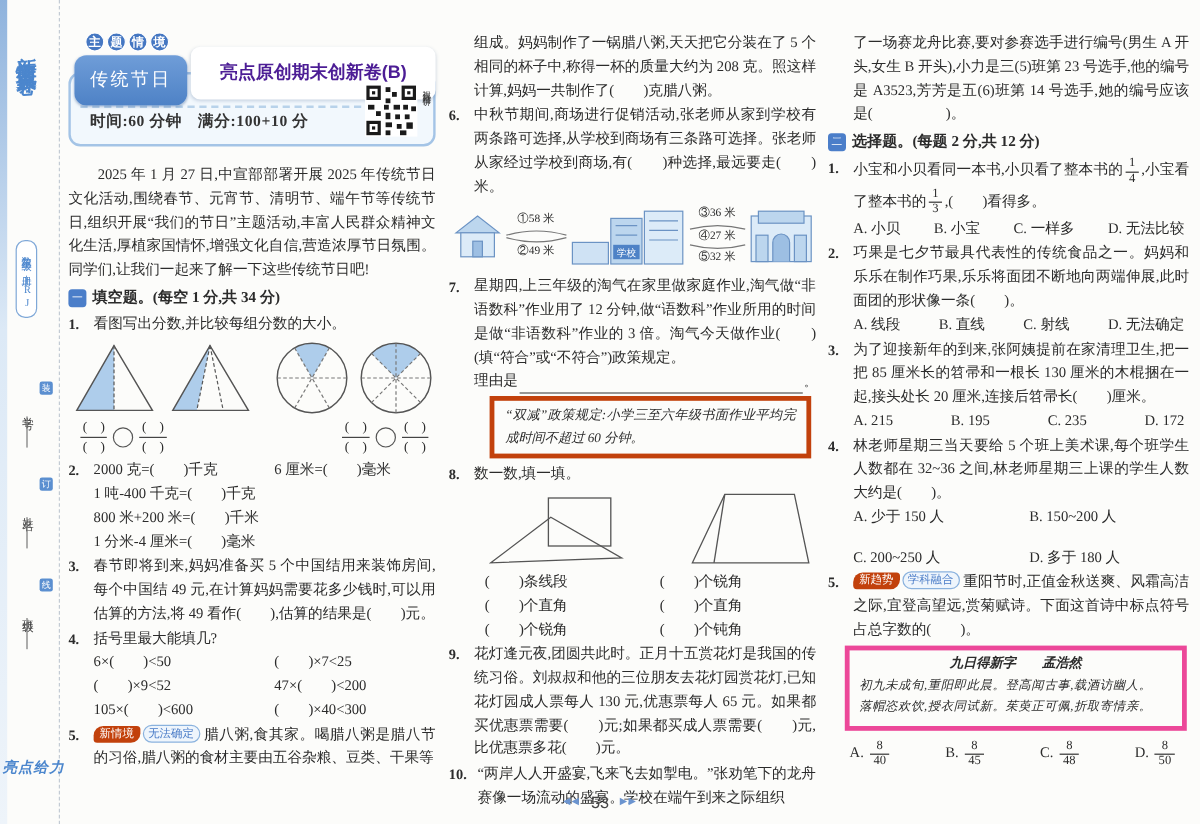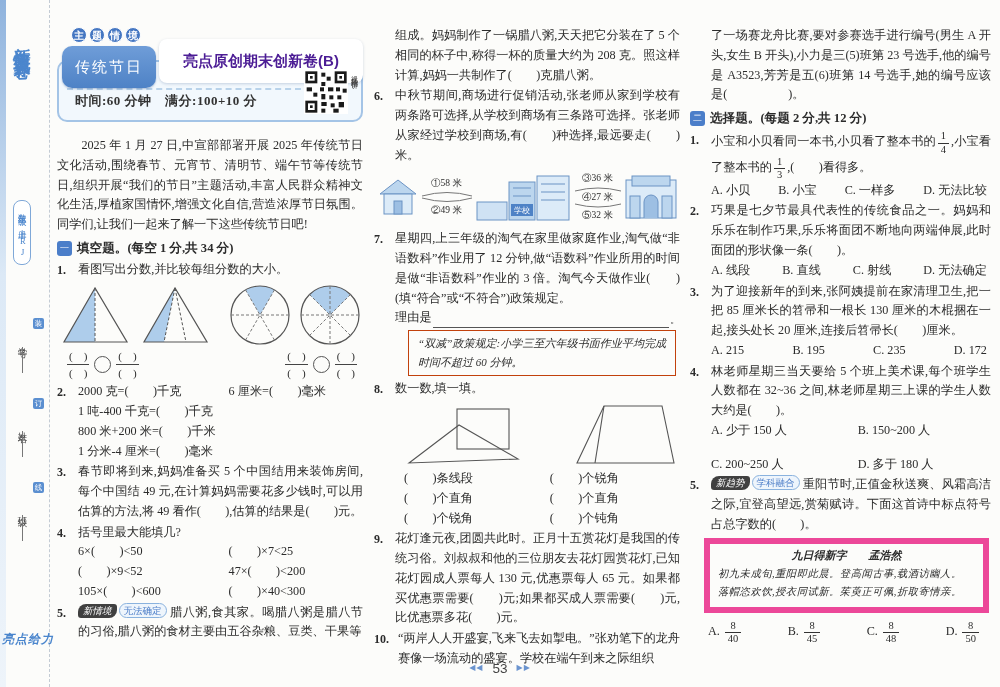--- a/index.html
+++ b/index.html
@@ -57,23 +57,23 @@
               font-size:9px; line-height:15px; text-align:center; }
   .sec-title { font-weight:bold; font-size:12.6px; }
   .q { display:flex; margin-top:1px; }
   .qno { flex:none; width:21px; font-weight:bold; font-size:12px; padding-top:1px; }
   .qbody { flex:1; }
   .cont { padding-left:21px; }
   .grid2 { display:grid; grid-template-columns:1.12fr 1fr; }
   .opts { display:flex; justify-content:space-between; padding-left:21px; padding-right:4px; }
   .optgrid { display:grid; grid-template-columns:1.1fr 1fr; padding-left:21px; row-gap:14px; }
 
-  .badge-dark { display:inline-block; background:#404040; color:#fff; border-radius:8px 3px 8px 3px;
+  .badge-dark { display:inline-block; background:#c2410c; color:#fff; border-radius:8px 3px 8px 3px;
                 font-size:9.5px; line-height:14px; padding:0 5px; font-family:"Liberation Sans",sans-serif;
-                vertical-align:2px;font-style:italic; }
+                vertical-align:2px; }
   .badge-light { display:inline-block; border:1px solid #8ab2de; background:#eef5fc; color:#4a7cc7;
                  border-radius:8px; font-size:9.5px; line-height:13px; padding:0 4px;
                  font-family:"Liberation Sans",sans-serif; vertical-align:2px; margin-left:2px; }
 
   
   .frac { display:inline-flex; flex-direction:column; align-items:center; vertical-align:middle;
           line-height:1.15; font-size:10.5px; margin:0 2px; }
   .frac .fd { border-top:1px solid #333; padding:0 3px; }
   .fracblank { display:inline-flex; flex-direction:column; align-items:center; line-height:1.3; font-size:11px; }
   .fracblank .ft { border-bottom:1px solid #444; padding:0 2px 1px 2px; }
@@ -83,26 +83,26 @@
 
   .figrow { display:flex; justify-content:space-between; align-items:flex-end; padding:3px 2px 1px 2px; }
   .figpair { display:flex; gap:8px; align-items:flex-end; }
   .cmprow { display:flex; justify-content:space-between; padding:2px 6px 1px 10px; }
 
   
   .maprow { display:flex; align-items:center; justify-content:space-between; margin:3px 2px 3px 4px; height:58px; }
   .arcgrp { display:flex; flex-direction:column; align-items:center; }
   .arclab { font-size:9.5px; line-height:1.2; white-space:nowrap; }
 
-  .notebox { border:1px solid #c2410c; margin:2px 4px 3px 34px; padding:3px 9px; font-size:11px;
+  .notebox { border:4px solid #c2410c; margin:2px 4px 3px 34px; padding:3px 9px; font-size:11px;
              font-style:italic; line-height:1.7; }
   .reason { display:flex; align-items:flex-end; padding-left:21px; }
   .reason .rl { flex:1; border-bottom:1px solid #555; height:15px; margin:0 1px; }
 
-  .poembox { border:6px solid #ec4899; margin:3px 2px 4px 14px; padding:3px 8px 5px 8px; font-style:italic; }
+  .poembox { border:4px solid #ec4899; margin:3px 2px 4px 14px; padding:3px 8px 5px 8px; font-style:italic; }
   .poem-t { display:flex; justify-content:center; gap:22px; font-size:11px; font-weight:bold; }
   .poem-l { font-size:10.3px; letter-spacing:.5px; line-height:1.8; white-space:nowrap; }
 
   .fopts { display:flex; justify-content:space-between; padding:3px 10px 0 18px; }
   .fopt { display:flex; align-items:center; gap:3px; }
 
   .footer { position:absolute; left:420px; top:658px; width:160px; display:flex; justify-content:center;
             align-items:center; gap:9px; font-family:"Liberation Sans",sans-serif; }
   .footer .arr { color:#6b94cf; font-size:8px; letter-spacing:1px; }
   .footer .pn { color:#444; font-size:13.5px; }

